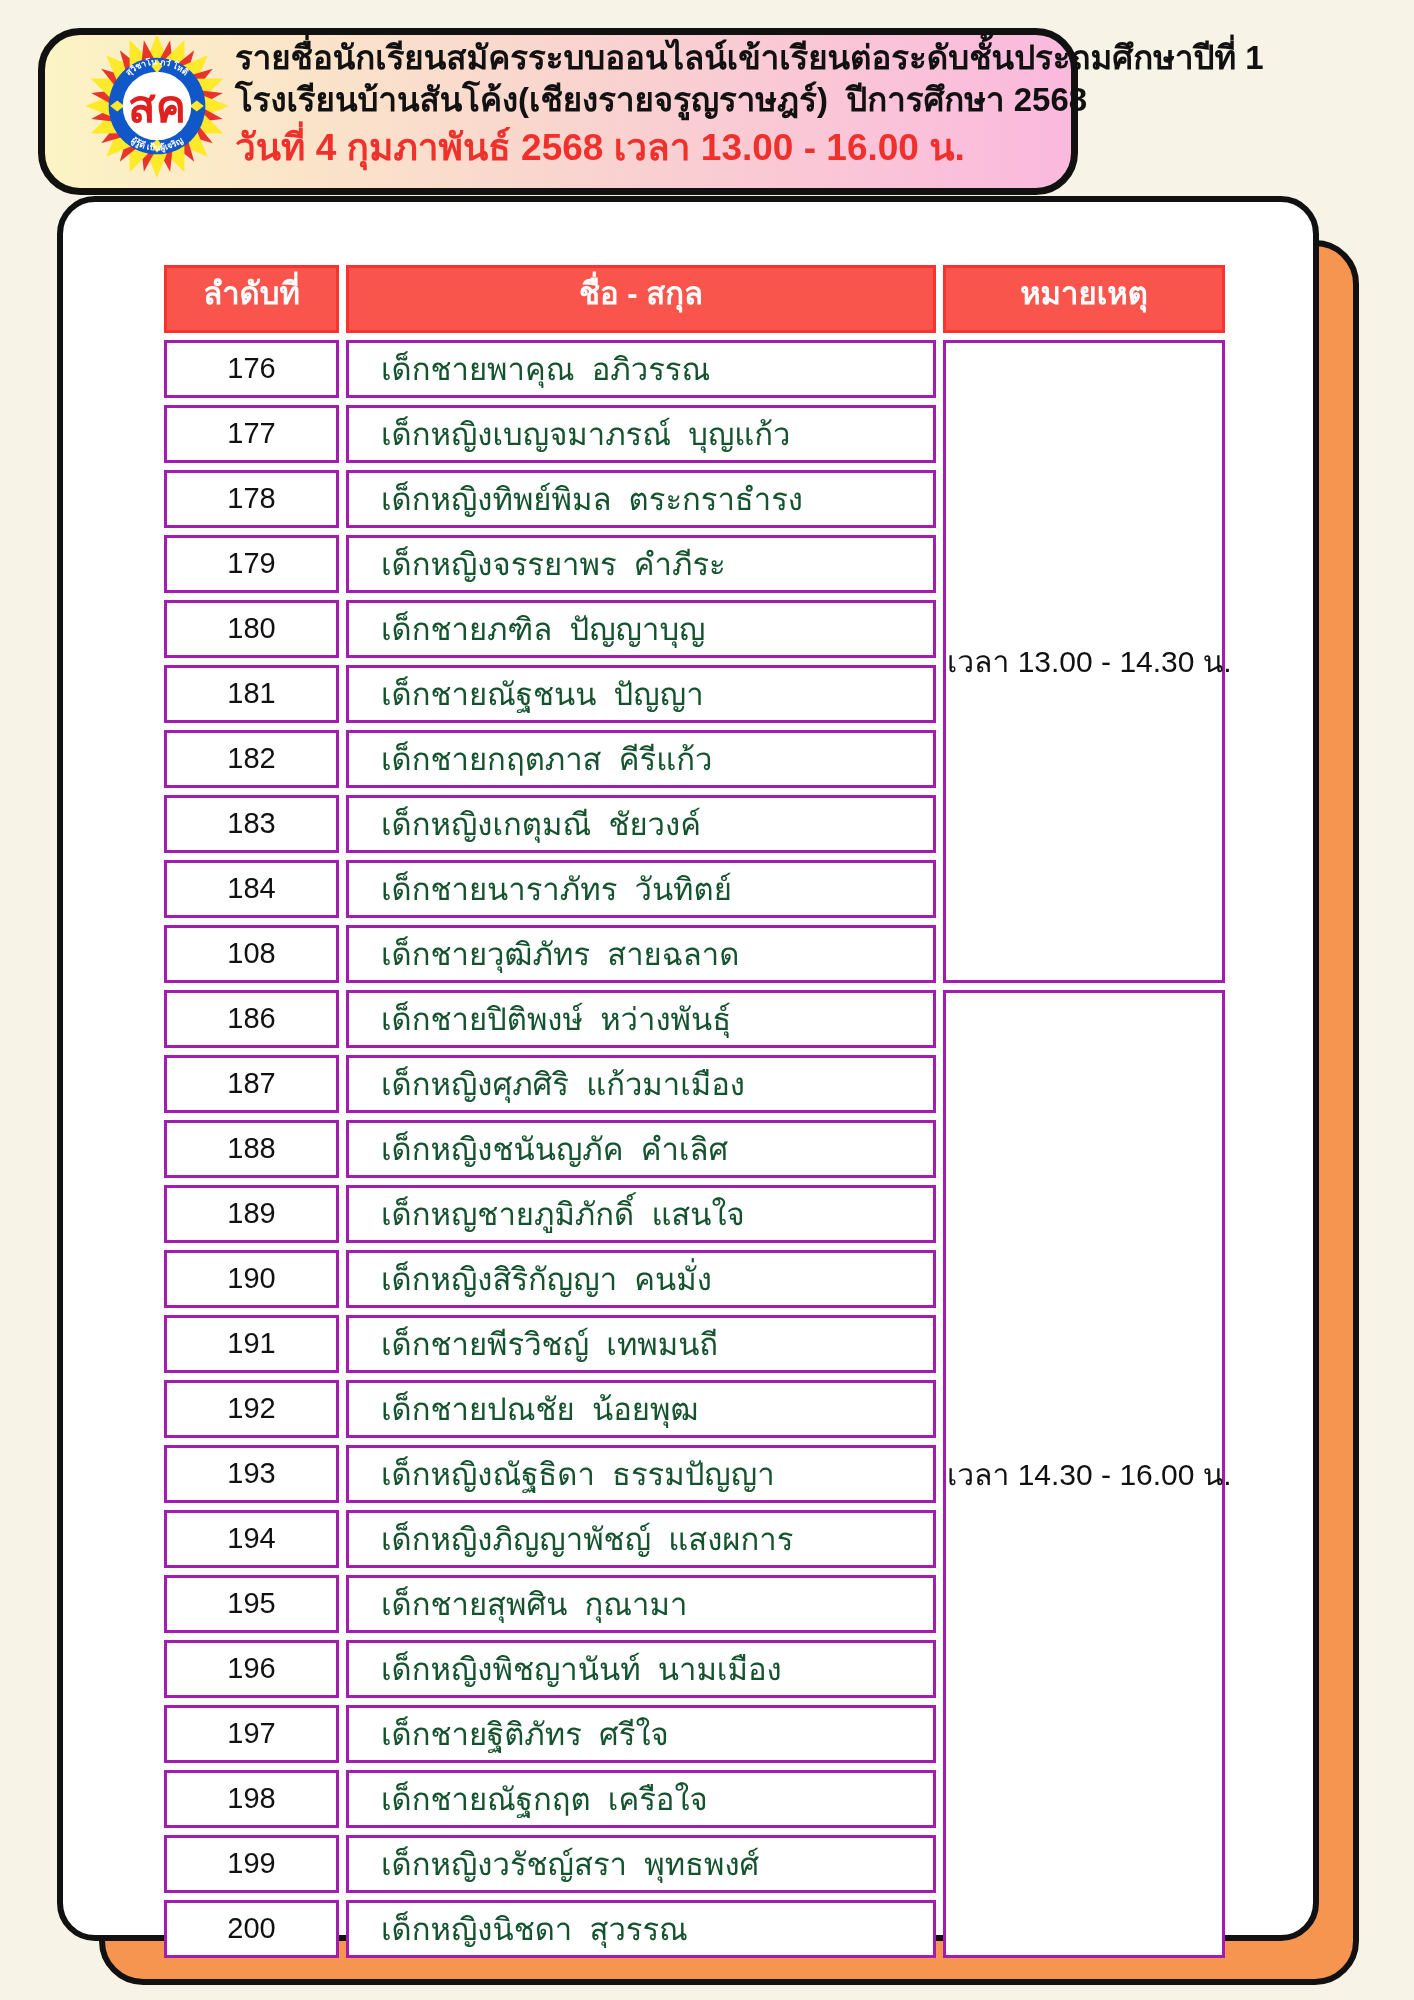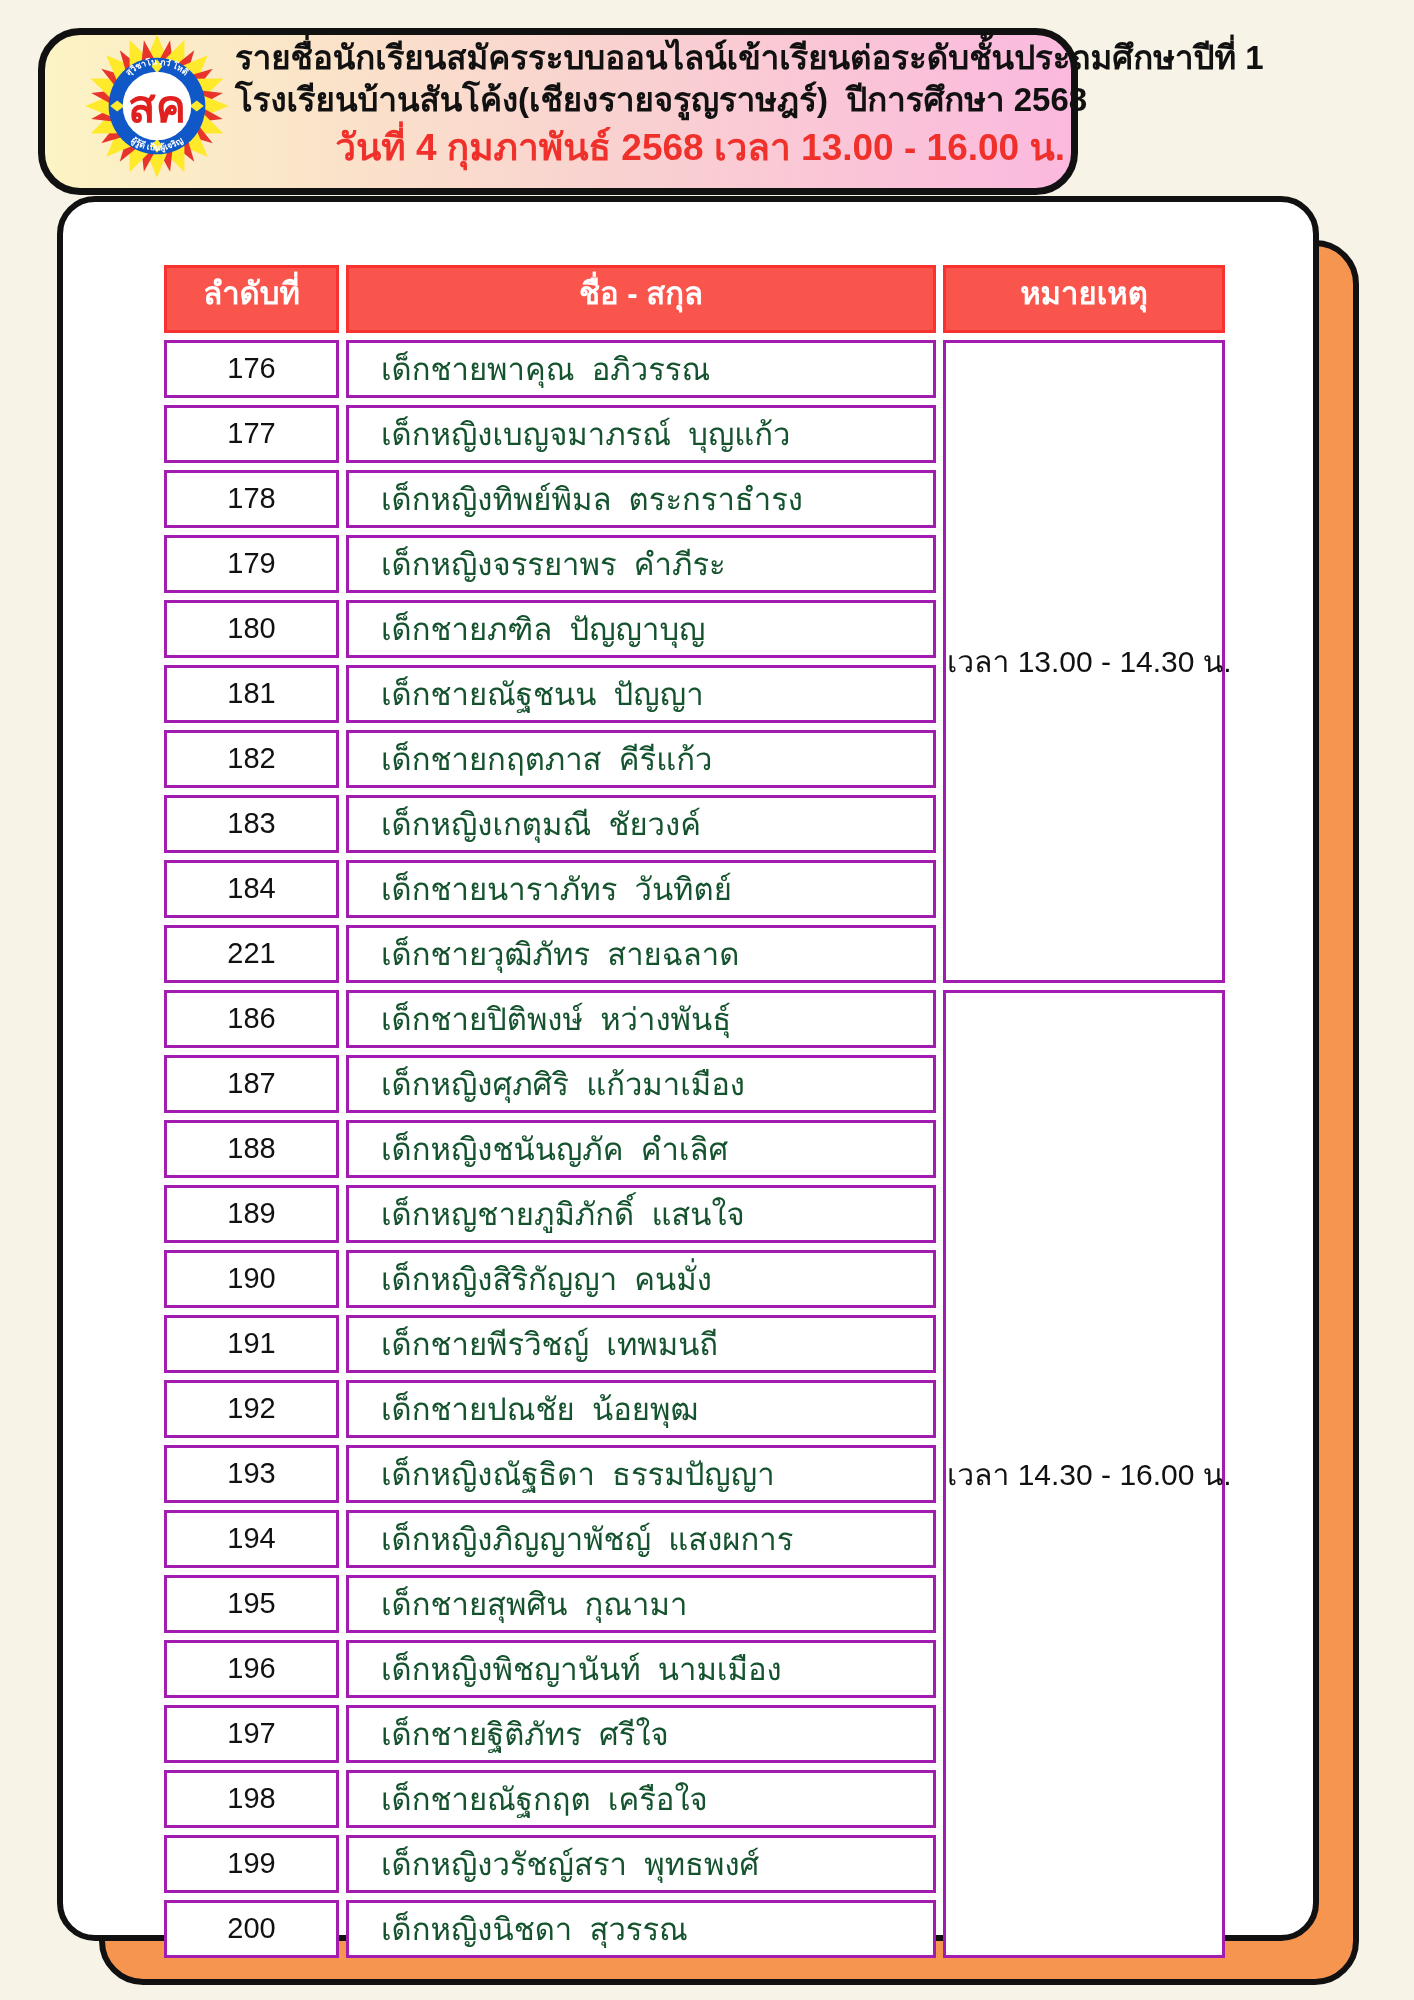--- a/index.html
+++ b/index.html
@@ -25,21 +25,21 @@
   
   .header-card{
     position:absolute;left:38px;top:28px;width:1040px;height:167px;
     border:7px solid #111;border-radius:42px;box-sizing:border-box;
     background:linear-gradient(90deg,#FCF4C4 0%,#F9D2D0 55%,#FBB9DE 100%);
     z-index:3;
   }
   .logo-wrap{position:absolute;left:34px;top:-7px;width:156px;height:156px;}
   .title-block{
     position:absolute;left:190px;top:2px;width:830px;
-    text-align:right;
+    text-align:left;
   }
   .title-line{white-space:pre;line-height:1.28;}
   .title-line1,.title-line2{font-weight:bold;font-size:33px;color:#111;}
   .title-line3{font-weight:bold;font-size:37px;color:#EF302B;line-height:1.1;margin-top:7px;}
   
   .table-wrap{position:absolute;left:157px;top:258px;z-index:4;}
   table.students{border-collapse:separate;border-spacing:7px;table-layout:fixed;width:1075px;}
   table.students th,table.students td{
     border:3px solid #a21caf;box-sizing:border-box;background:#fff;
   }
@@ -176,21 +176,21 @@
         </tr>
         <tr>
           <td class="cell-no">183</td>
           <td class="cell-name">เด็กหญิงเกตุมณี  ชัยวงค์</td>
         </tr>
         <tr>
           <td class="cell-no">184</td>
           <td class="cell-name">เด็กชายนาราภัทร  วันทิตย์</td>
         </tr>
         <tr>
-          <td class="cell-no">221</td>
+          <td class="cell-no">108</td>
           <td class="cell-name">เด็กชายวุฒิภัทร  สายฉลาด</td>
         </tr>
         <tr>
           <td class="cell-no">186</td>
           <td class="cell-name">เด็กชายปิติพงษ์  หว่างพันธุ์</td>
           <td class="cell-remark" rowspan="15">เวลา 14.30 - 16.00 น.</td>
         </tr>
         <tr>
           <td class="cell-no">187</td>
           <td class="cell-name">เด็กหญิงศุภศิริ  แก้วมาเมือง</td>

